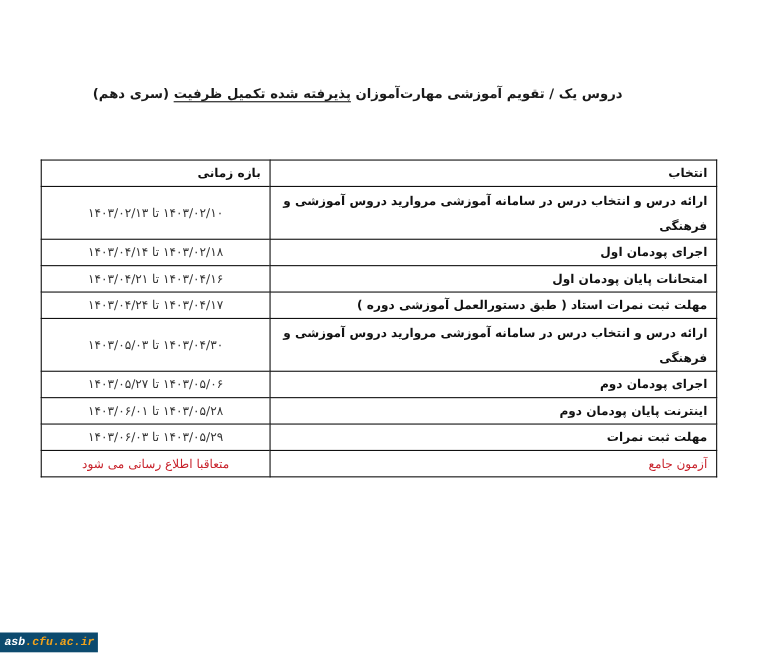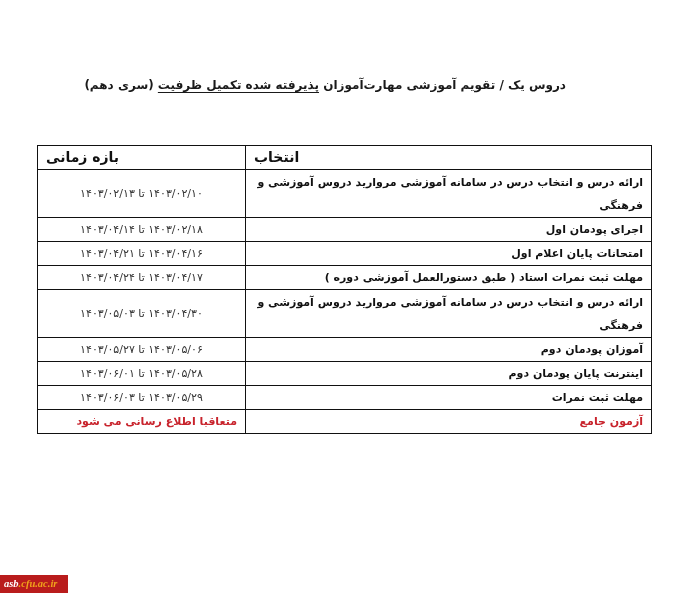--- a/index.html
+++ b/index.html
@@ -40,51 +40,50 @@
   }
   table.schedule td, table.schedule th {
     border: 1.5px solid #111111;
     padding: 0 8px;
     font-size: 11px;
     line-height: 23px;
     vertical-align: middle;
   }
   table.schedule th {
     font-weight: bold;
-    text-align: left;
+    text-align: right;
     height: 21px;
-    font-size: 14px;
+    font-size: 11px;
   }
   col.c-title { width: 406px; }
   col.c-period { width: 208px; }
   td.t {
     text-align: right;
     font-weight: bold;
     font-size: 11px;
   }
   td.p {
     text-align: center;
     font-size: 10.5px;
     color: #333333;
     letter-spacing: 0.3px;
   }
   tr.red td.t, tr.red td.p {
     color: #c8232c;
-    font-weight: bold;
-    text-align: right;
+    font-weight: normal;
   }
   tr.red td.t { font-size: 11px; }
   .watermark {
     position: absolute;
     left: 0;
     top: 575px;
-    width: 68px;
+    width: 89px;
     height: 18px;
-    background: #b91c1c;
-    font-family: Liberation Serif, serif;
+    background: #0c4a6e;
+    font-family: Liberation Mono, monospace;
     font-style: italic;
     font-weight: bold;
     font-size: 10.5px;
     line-height: 18px;
     padding-left: 4px;
     box-sizing: border-box;
     white-space: nowrap;
   }
   .watermark .a { color: #ffffff; }
   .watermark .b { color: #f0a21c; }
@@ -110,33 +109,33 @@
   <tbody>
     <tr style="height:48px">
       <td class="t">ارائه درس و انتخاب درس در سامانه آموزشی مروارید دروس آموزشی و فرهنگی</td>
       <td class="p">۱۴۰۳/۰۲/۱۰ تا ۱۴۰۳/۰۲/۱۳</td>
     </tr>
     <tr style="height:23px">
       <td class="t">اجرای پودمان اول</td>
       <td class="p">۱۴۰۳/۰۲/۱۸ تا ۱۴۰۳/۰۴/۱۴</td>
     </tr>
     <tr style="height:23px">
-      <td class="t">امتحانات پایان اعلام اول</td>
+      <td class="t">امتحانات پایان پودمان اول</td>
       <td class="p">۱۴۰۳/۰۴/۱۶ تا ۱۴۰۳/۰۴/۲۱</td>
     </tr>
     <tr style="height:23px">
       <td class="t">مهلت ثبت نمرات استاد ( طبق دستورالعمل آموزشی دوره )</td>
       <td class="p">۱۴۰۳/۰۴/۱۷ تا ۱۴۰۳/۰۴/۲۴</td>
     </tr>
     <tr style="height:48px">
       <td class="t">ارائه درس و انتخاب درس در سامانه آموزشی مروارید دروس آموزشی و فرهنگی</td>
       <td class="p">۱۴۰۳/۰۴/۳۰ تا ۱۴۰۳/۰۵/۰۳</td>
     </tr>
     <tr style="height:23px">
-      <td class="t">آموزان پودمان دوم</td>
+      <td class="t">اجرای پودمان دوم</td>
       <td class="p">۱۴۰۳/۰۵/۰۶ تا ۱۴۰۳/۰۵/۲۷</td>
     </tr>
     <tr style="height:23px">
       <td class="t">اینترنت پایان پودمان دوم</td>
       <td class="p">۱۴۰۳/۰۵/۲۸ تا ۱۴۰۳/۰۶/۰۱</td>
     </tr>
     <tr style="height:23px">
       <td class="t">مهلت ثبت نمرات</td>
       <td class="p">۱۴۰۳/۰۵/۲۹ تا ۱۴۰۳/۰۶/۰۳</td>
     </tr>

